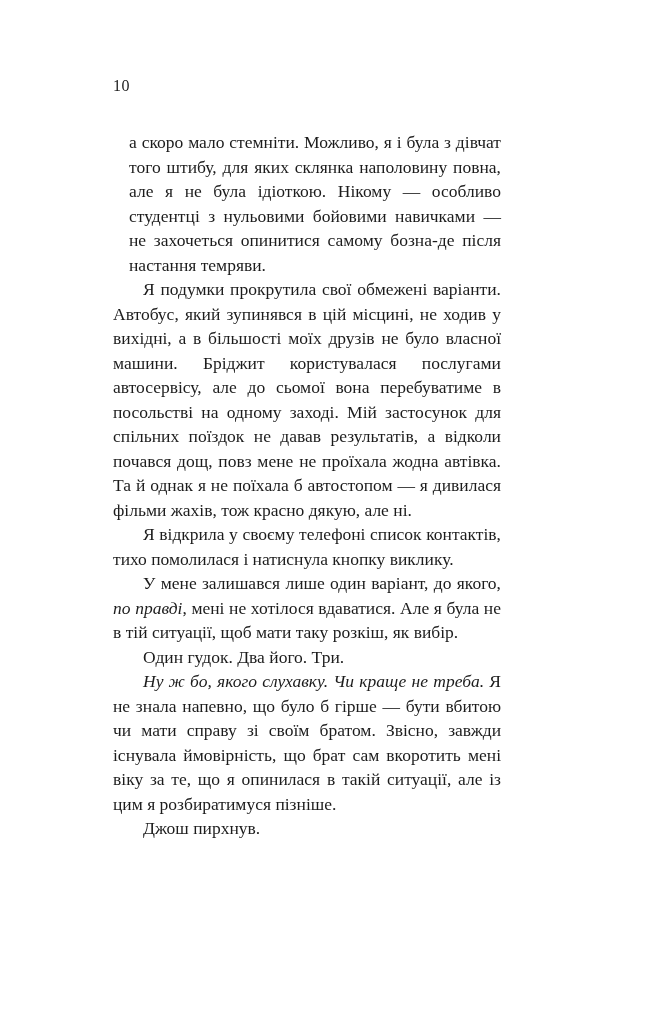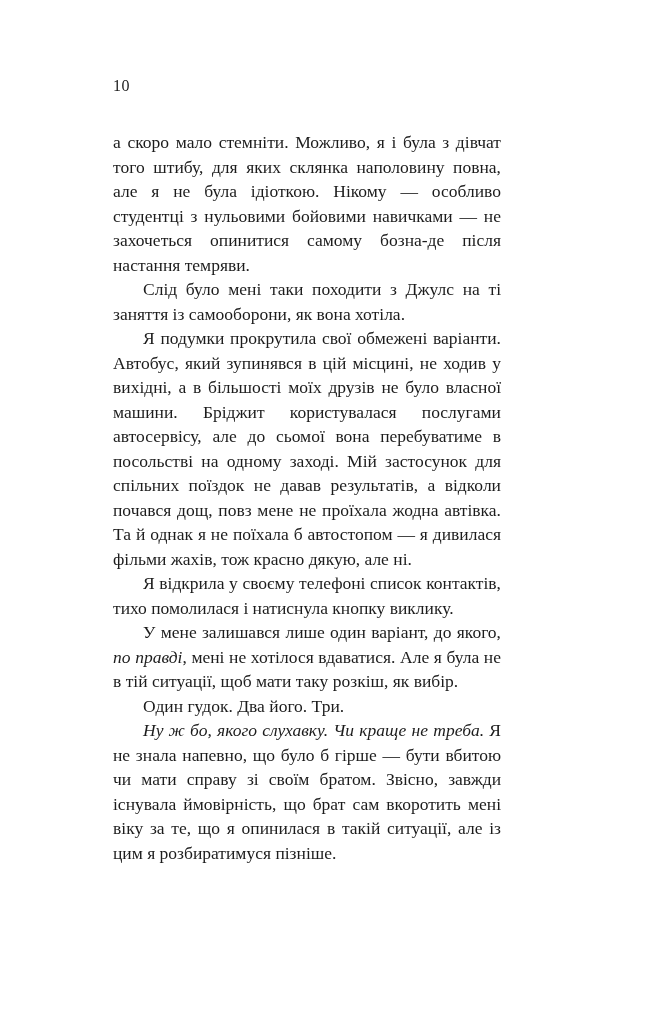--- a/index.html
+++ b/index.html
@@ -33,32 +33,33 @@
     text-align: justify;
     text-justify: inter-word;
   }
   .text-block p {
     margin: 0;
     padding: 0;
     text-indent: 30px;
   }
   .text-block p.no-indent {
     text-indent: 0;
+    margin-left: 16px;
   }
   .italic {
     font-style: italic;
   }
 </style>
 </head>
 <body>
 
 <div class="page">
   <div class="page-number">10</div>
   <div class="text-block">
       <p class="no-indent"><span>а скоро мало стемніти. Можливо, я і була з дівчат того штибу, для яких склянка наполовину повна, але я не була ідіоткою. Нікому — особливо студентці з нульовими бойовими навичками — не захочеться опинитися самому бозна-де після настання темряви.</span></p>
-      <p><span>Слід було мені таки походити з Джулс на ті заняття із самооборони, як вона хотіла.</span></p>
       <p><span>Я подумки прокрутила свої обмежені варіанти. Автобус, який зупинявся в цій місцині, не ходив у вихідні, а в більшості моїх друзів не було власної машини. Бріджит користувалася послугами автосервісу, але до сьомої вона перебуватиме в посольстві на одному заході. Мій застосунок для спільних поїздок не давав результатів, а відколи почався дощ, повз мене не проїхала жодна автівка. Та й однак я не поїхала б автостопом — я дивилася фільми жахів, тож красно дякую, але ні.</span></p>
       <p><span>Я відкрила у своєму телефоні список контактів, тихо помолилася і натиснула кнопку виклику.</span></p>
       <p><span>У мене залишався лише один варіант, до якого, </span><span class="italic">по правді</span><span>, мені не хотілося вдаватися. Але я була не в тій ситуації, щоб мати таку розкіш, як вибір.</span></p>
       <p><span>Один гудок. Два його. Три.</span></p>
       <p><span class="italic">Ну ж бо, якого слухавку. Чи краще не треба. </span><span>Я не знала напевно, що було б гірше — бути вбитою чи мати справу зі своїм братом. Звісно, завжди існувала ймовірність, що брат сам вкоротить мені віку за те, що я опинилася в такій ситуації, але із цим я розбиратимуся пізніше.</span></p>
+      <p><span>Джош пирхнув.</span></p>
     </div>
 </div>
 
 </body></html>

